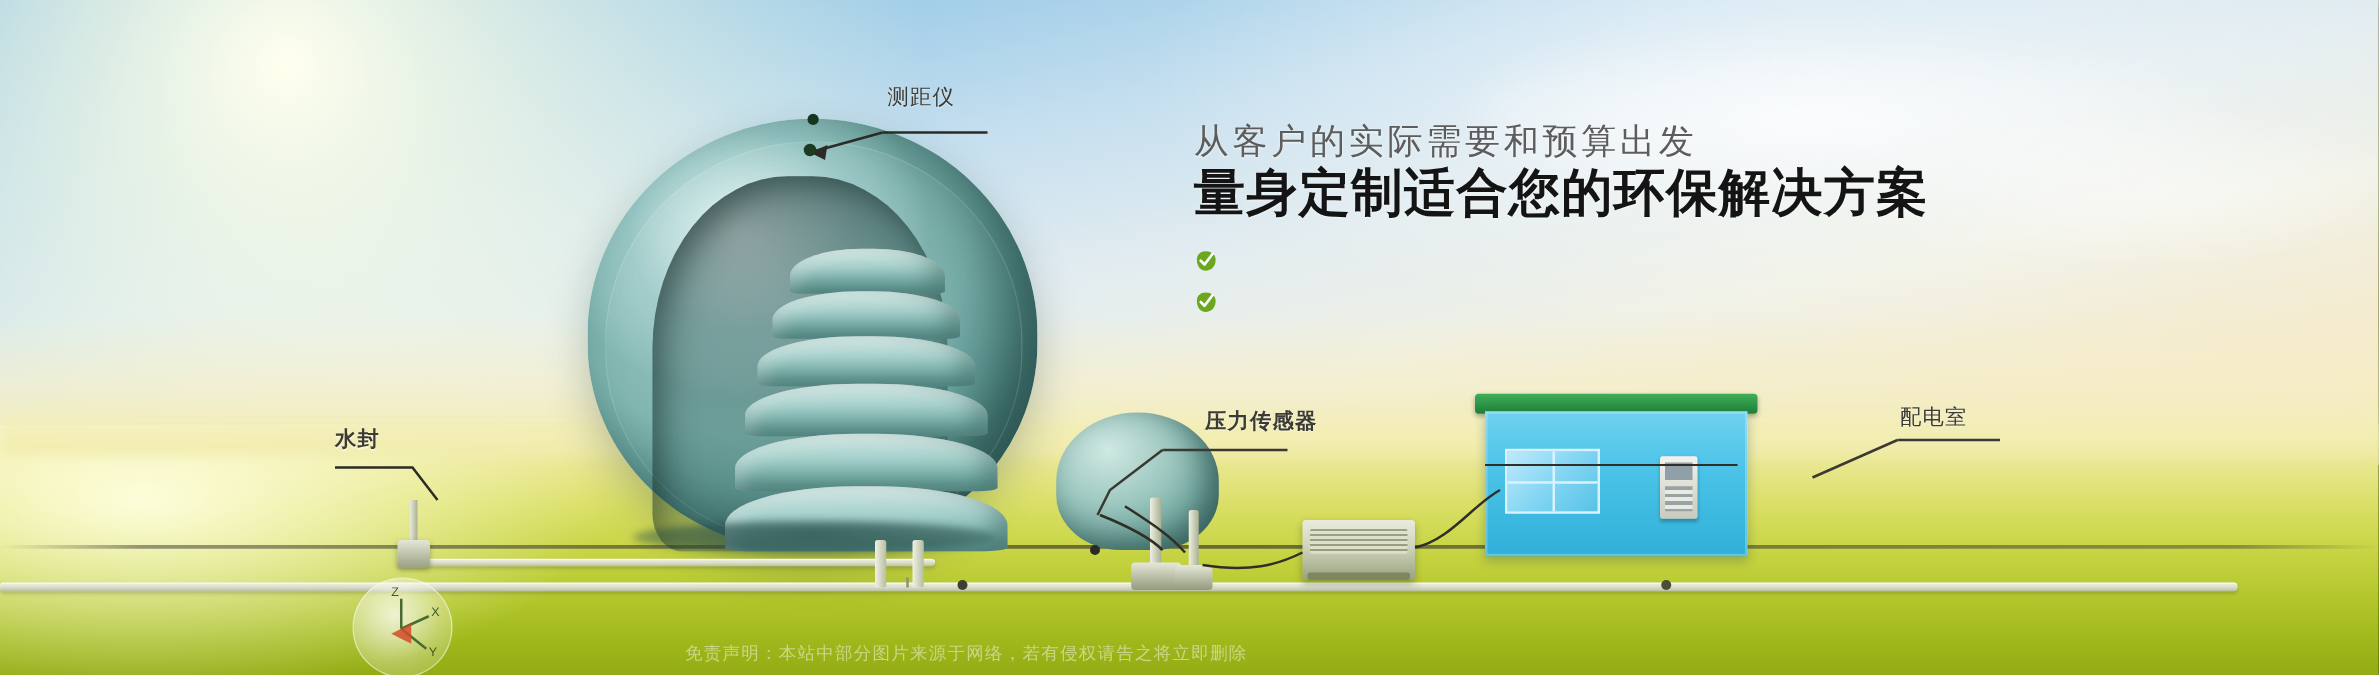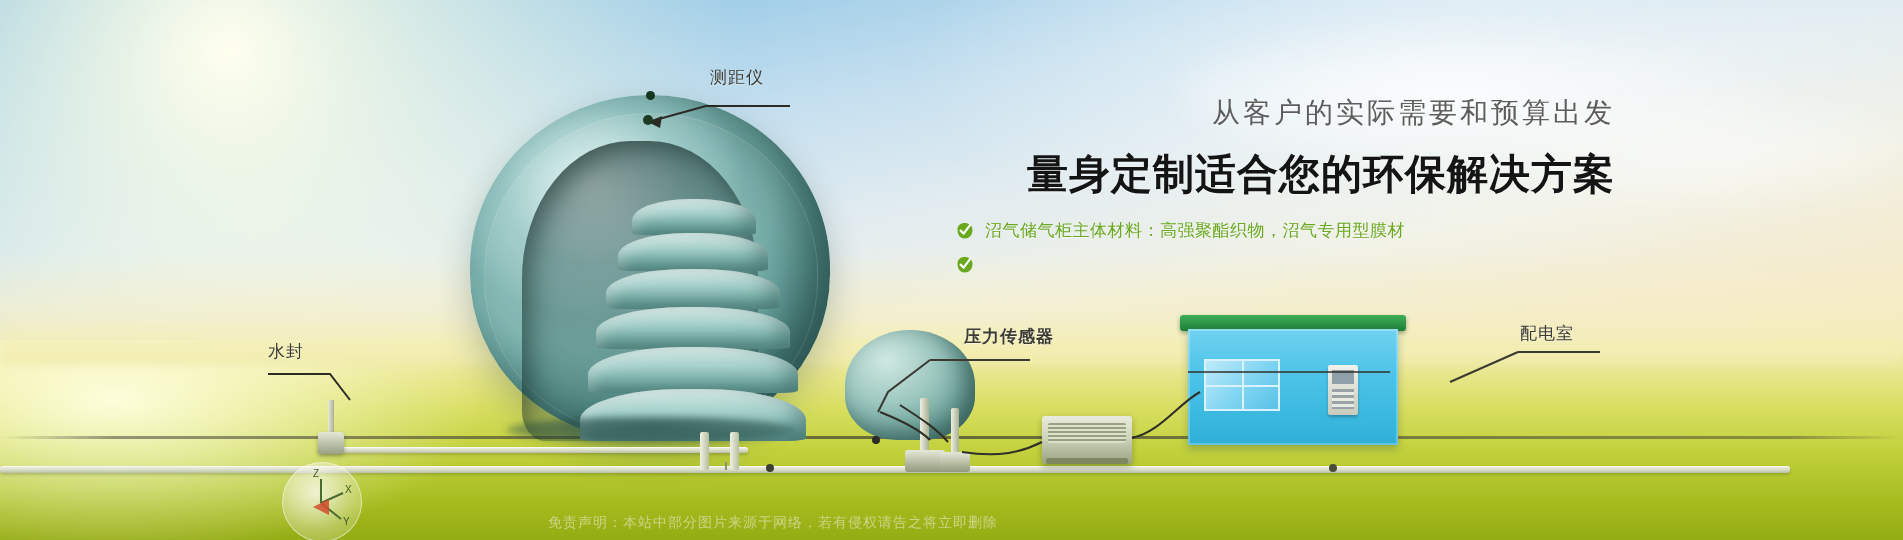--- a/index.html
+++ b/index.html
@@ -137,34 +137,34 @@
     background:linear-gradient(to bottom,#f2f2ec,#c9cbbd);box-shadow:0 2px 3px rgba(0,0,0,.25);}
   .shed .panel i{position:absolute;left:4px;top:5px;width:22px;height:14px;background:#8fa0a8;display:block;}
   .shed .panel b{position:absolute;left:4px;top:24px;width:22px;height:20px;display:block;
     background:repeating-linear-gradient(to bottom,#9aa2a6 0 3px,#e8eae4 3px 6px);}
   svg.wires{position:absolute;left:0;top:0;width:1903px;height:540px;pointer-events:none;}
 
   
   .lbl{position:absolute;color:#3b3b36;font-size:17px;letter-spacing:1px;white-space:nowrap;
        text-shadow:0 1px 1px rgba(255,255,255,.55);}
   .lbl-cejuyi{left:710px;top:66px;}
-  .lbl-shuifeng{left:268px;top:340px;}
+  .lbl-shuifeng{left:268px;top:340px;font-weight:bold;}
   .lbl-pressure{left:964px;top:325px;font-weight:bold;}
   .lbl-peidian{left:1520px;top:322px;}
 
   
   .gizmo{position:absolute;left:282px;top:462px;width:78px;height:78px;border-radius:50%;
     background:radial-gradient(circle at 42% 38%, rgba(255,255,255,.75) 0%, rgba(245,245,225,.35) 55%, rgba(230,235,190,.12) 100%);
     border:1px solid rgba(255,255,255,.5);}
 
   
-  .copy{position:absolute;left:955px;top:95px;width:660px;text-align:right;}
+  .copy{position:absolute;left:955px;top:95px;width:660px;}
   .kicker{font-size:28px;color:#5d5d5d;letter-spacing:3px;line-height:1.25;
           text-shadow:0 1px 2px rgba(255,255,255,.7);}
-  .headline{margin-top:20px;font-size:41px;font-weight:bold;color:#141414;letter-spacing:1px;
+  .headline{margin-top:0;font-size:41px;font-weight:bold;color:#141414;letter-spacing:1px;
             line-height:1.2;text-shadow:0 1px 2px rgba(255,255,255,.55);}
   .bullets{margin-top:20px;}
   .bullet{display:flex;align-items:center;margin-bottom:13px;}
   .tick{width:20px;height:20px;margin-right:10px;flex:0 0 20px;}
   .btext{font-size:17px;color:#6aa81e;letter-spacing:.5px;white-space:nowrap;
          text-shadow:0 1px 1px rgba(255,255,255,.65);}
 
   .disclaimer{position:absolute;left:0;bottom:8px;width:1546px;text-align:center;
               font-size:14px;color:#cfd98f;letter-spacing:1px;opacity:.92;}
 </style>
@@ -278,21 +278,20 @@
 
     <div class="bullets">
       <div class="bullet">
         <span class="tick">
           <svg width="20" height="20" viewBox="0 0 20 20">
             <path d="M3.5 3.5 L16.5 3.5 L16.5 16.5 L3.5 16.5 Z" fill="#6aa81e" opacity=".0"></path>
             <path d="M2.5 8.5 C2.5 4.5 5.5 2 9.5 2 C14 2 17.5 4.5 17.5 9 C17.5 14 14 17.5 9.5 17.5 C5 17.5 2.5 13.5 2.5 8.5 Z" fill="#6aa81e"></path>
             <path d="M5.6 9.6 L8.6 12.6 L15 4.2" stroke="#ffffff" stroke-width="2.2" fill="none" stroke-linecap="round" stroke-linejoin="round"></path>
           </svg>
         </span>
-        <span class="btext">沼气储气柜主体材料：高强聚酯织物，沼气专用型膜材</span>
       </div>
       <div class="bullet">
         <span class="tick">
           <svg width="20" height="20" viewBox="0 0 20 20">
             <path d="M2.5 8.5 C2.5 4.5 5.5 2 9.5 2 C14 2 17.5 4.5 17.5 9 C17.5 14 14 17.5 9.5 17.5 C5 17.5 2.5 13.5 2.5 8.5 Z" fill="#6aa81e"></path>
             <path d="M5.6 9.6 L8.6 12.6 L15 4.2" stroke="#ffffff" stroke-width="2.2" fill="none" stroke-linecap="round" stroke-linejoin="round"></path>
           </svg>
         </span>
       </div>
     </div>

